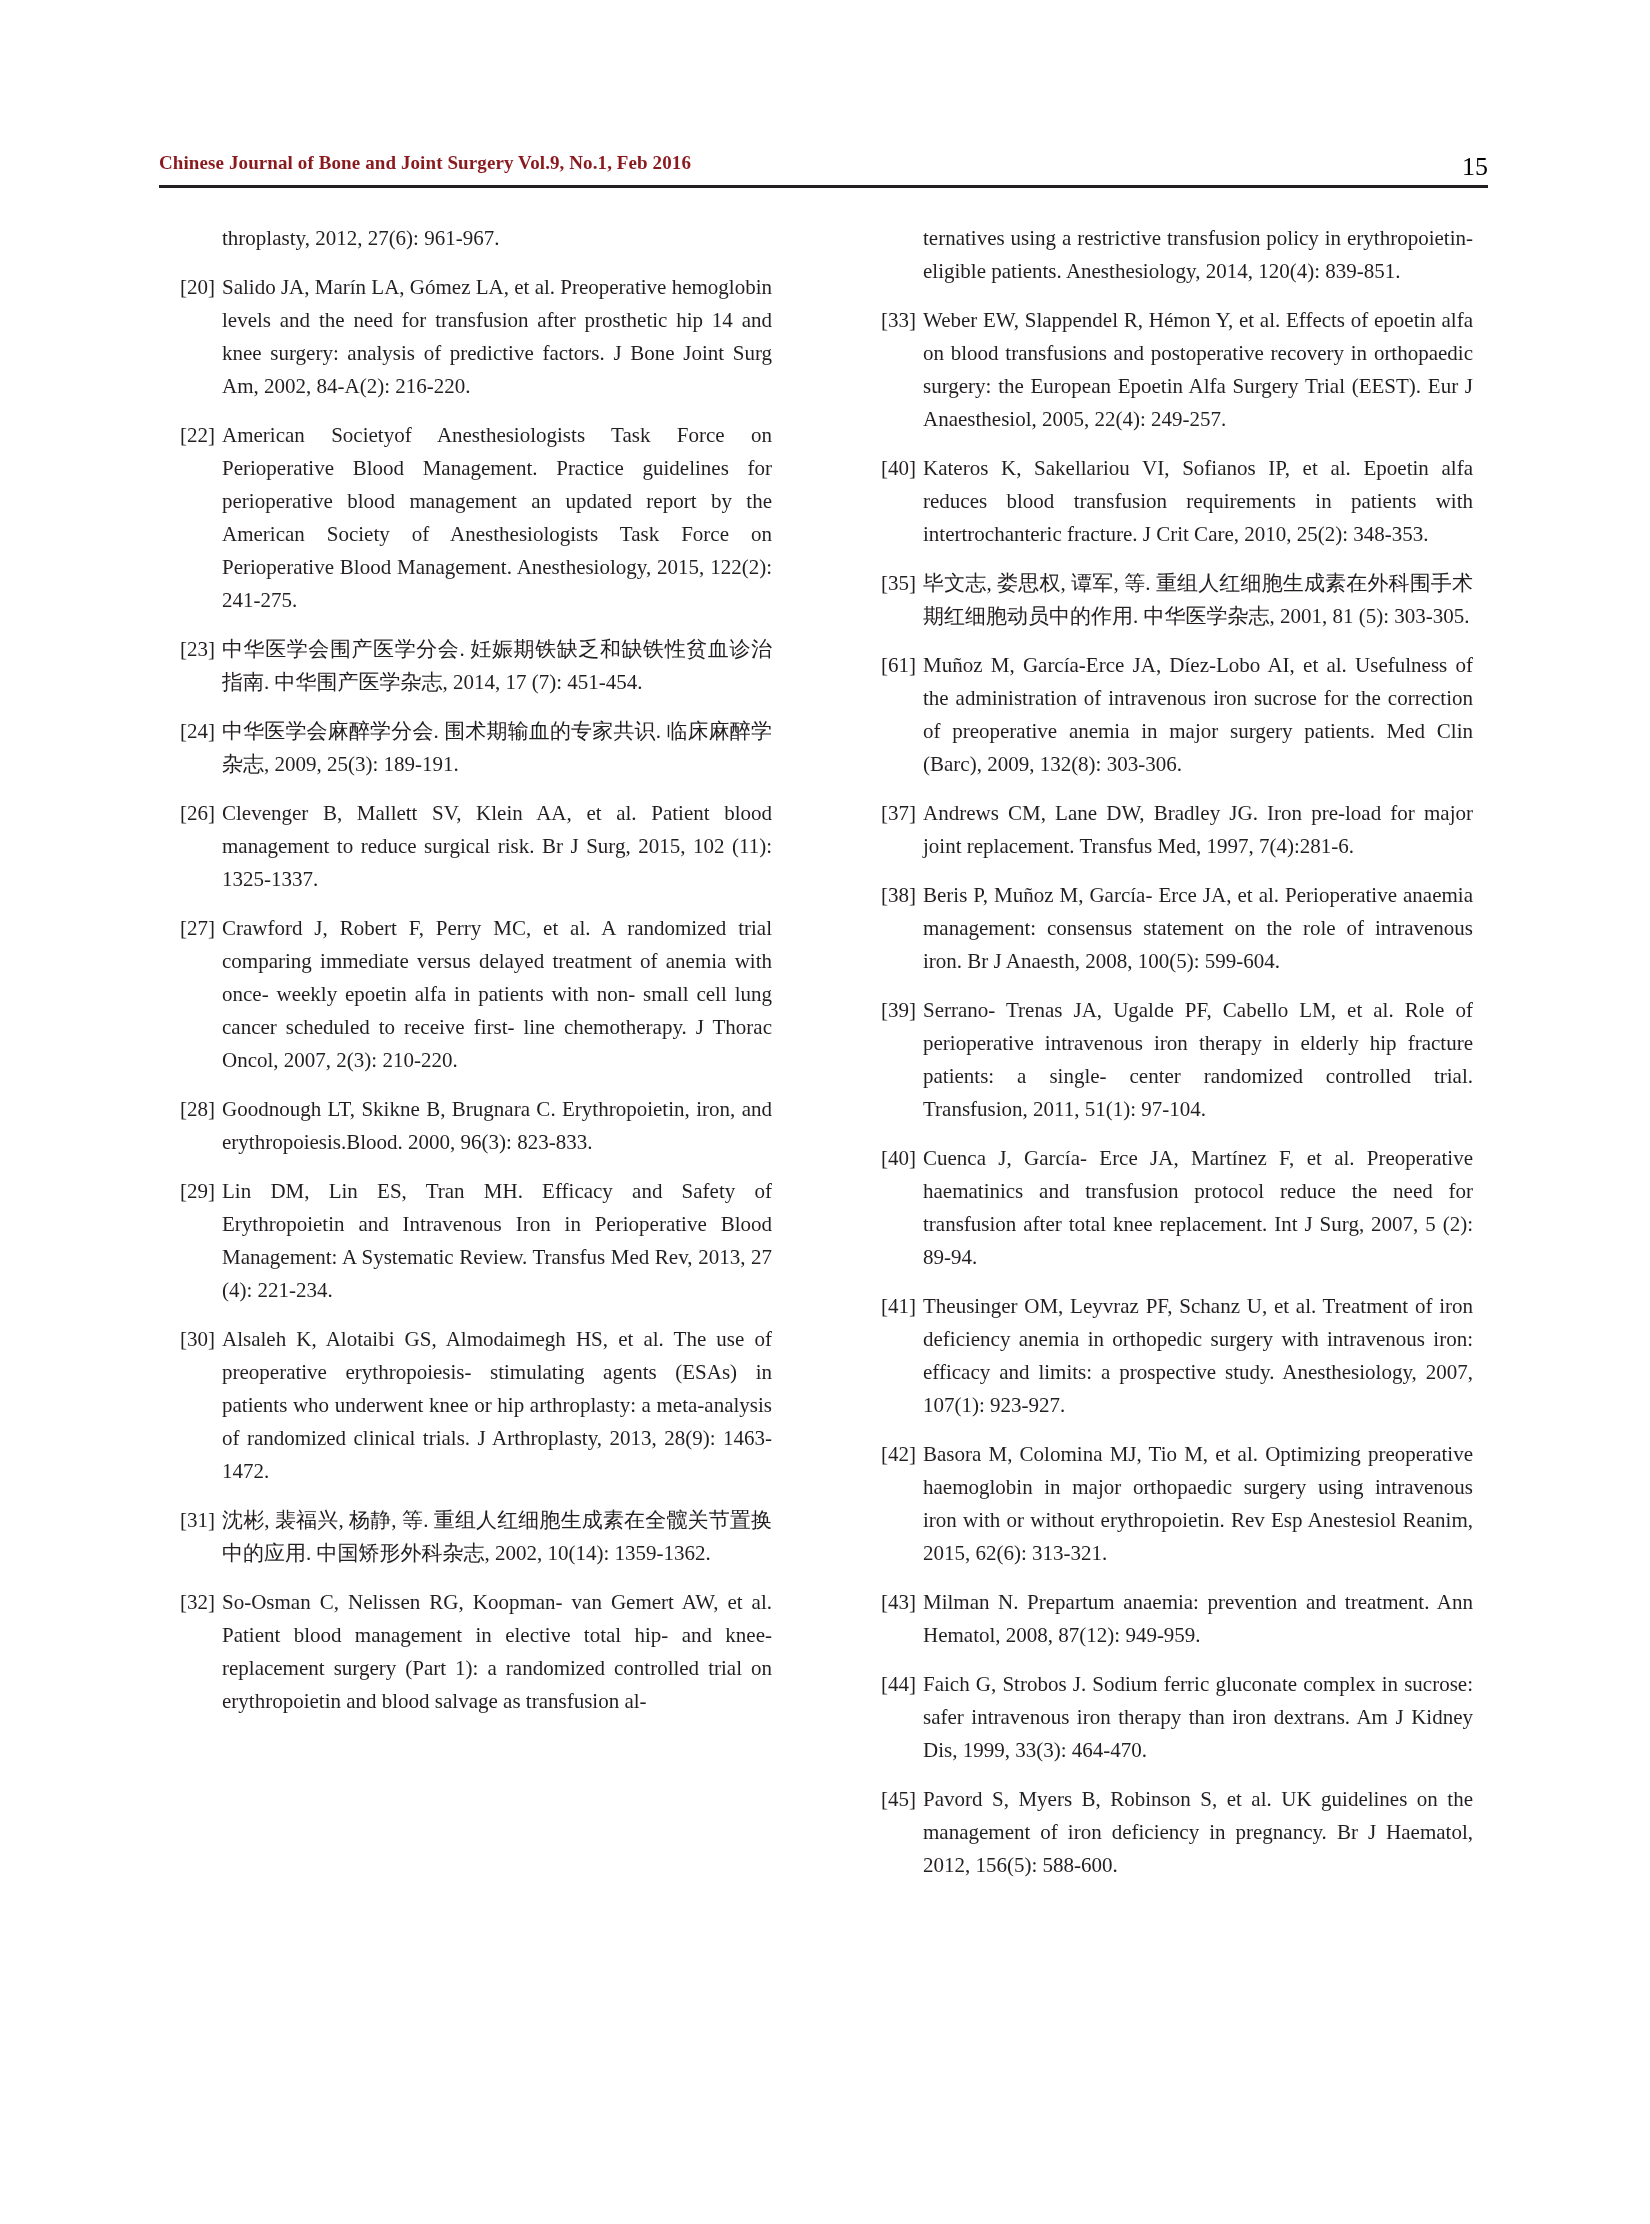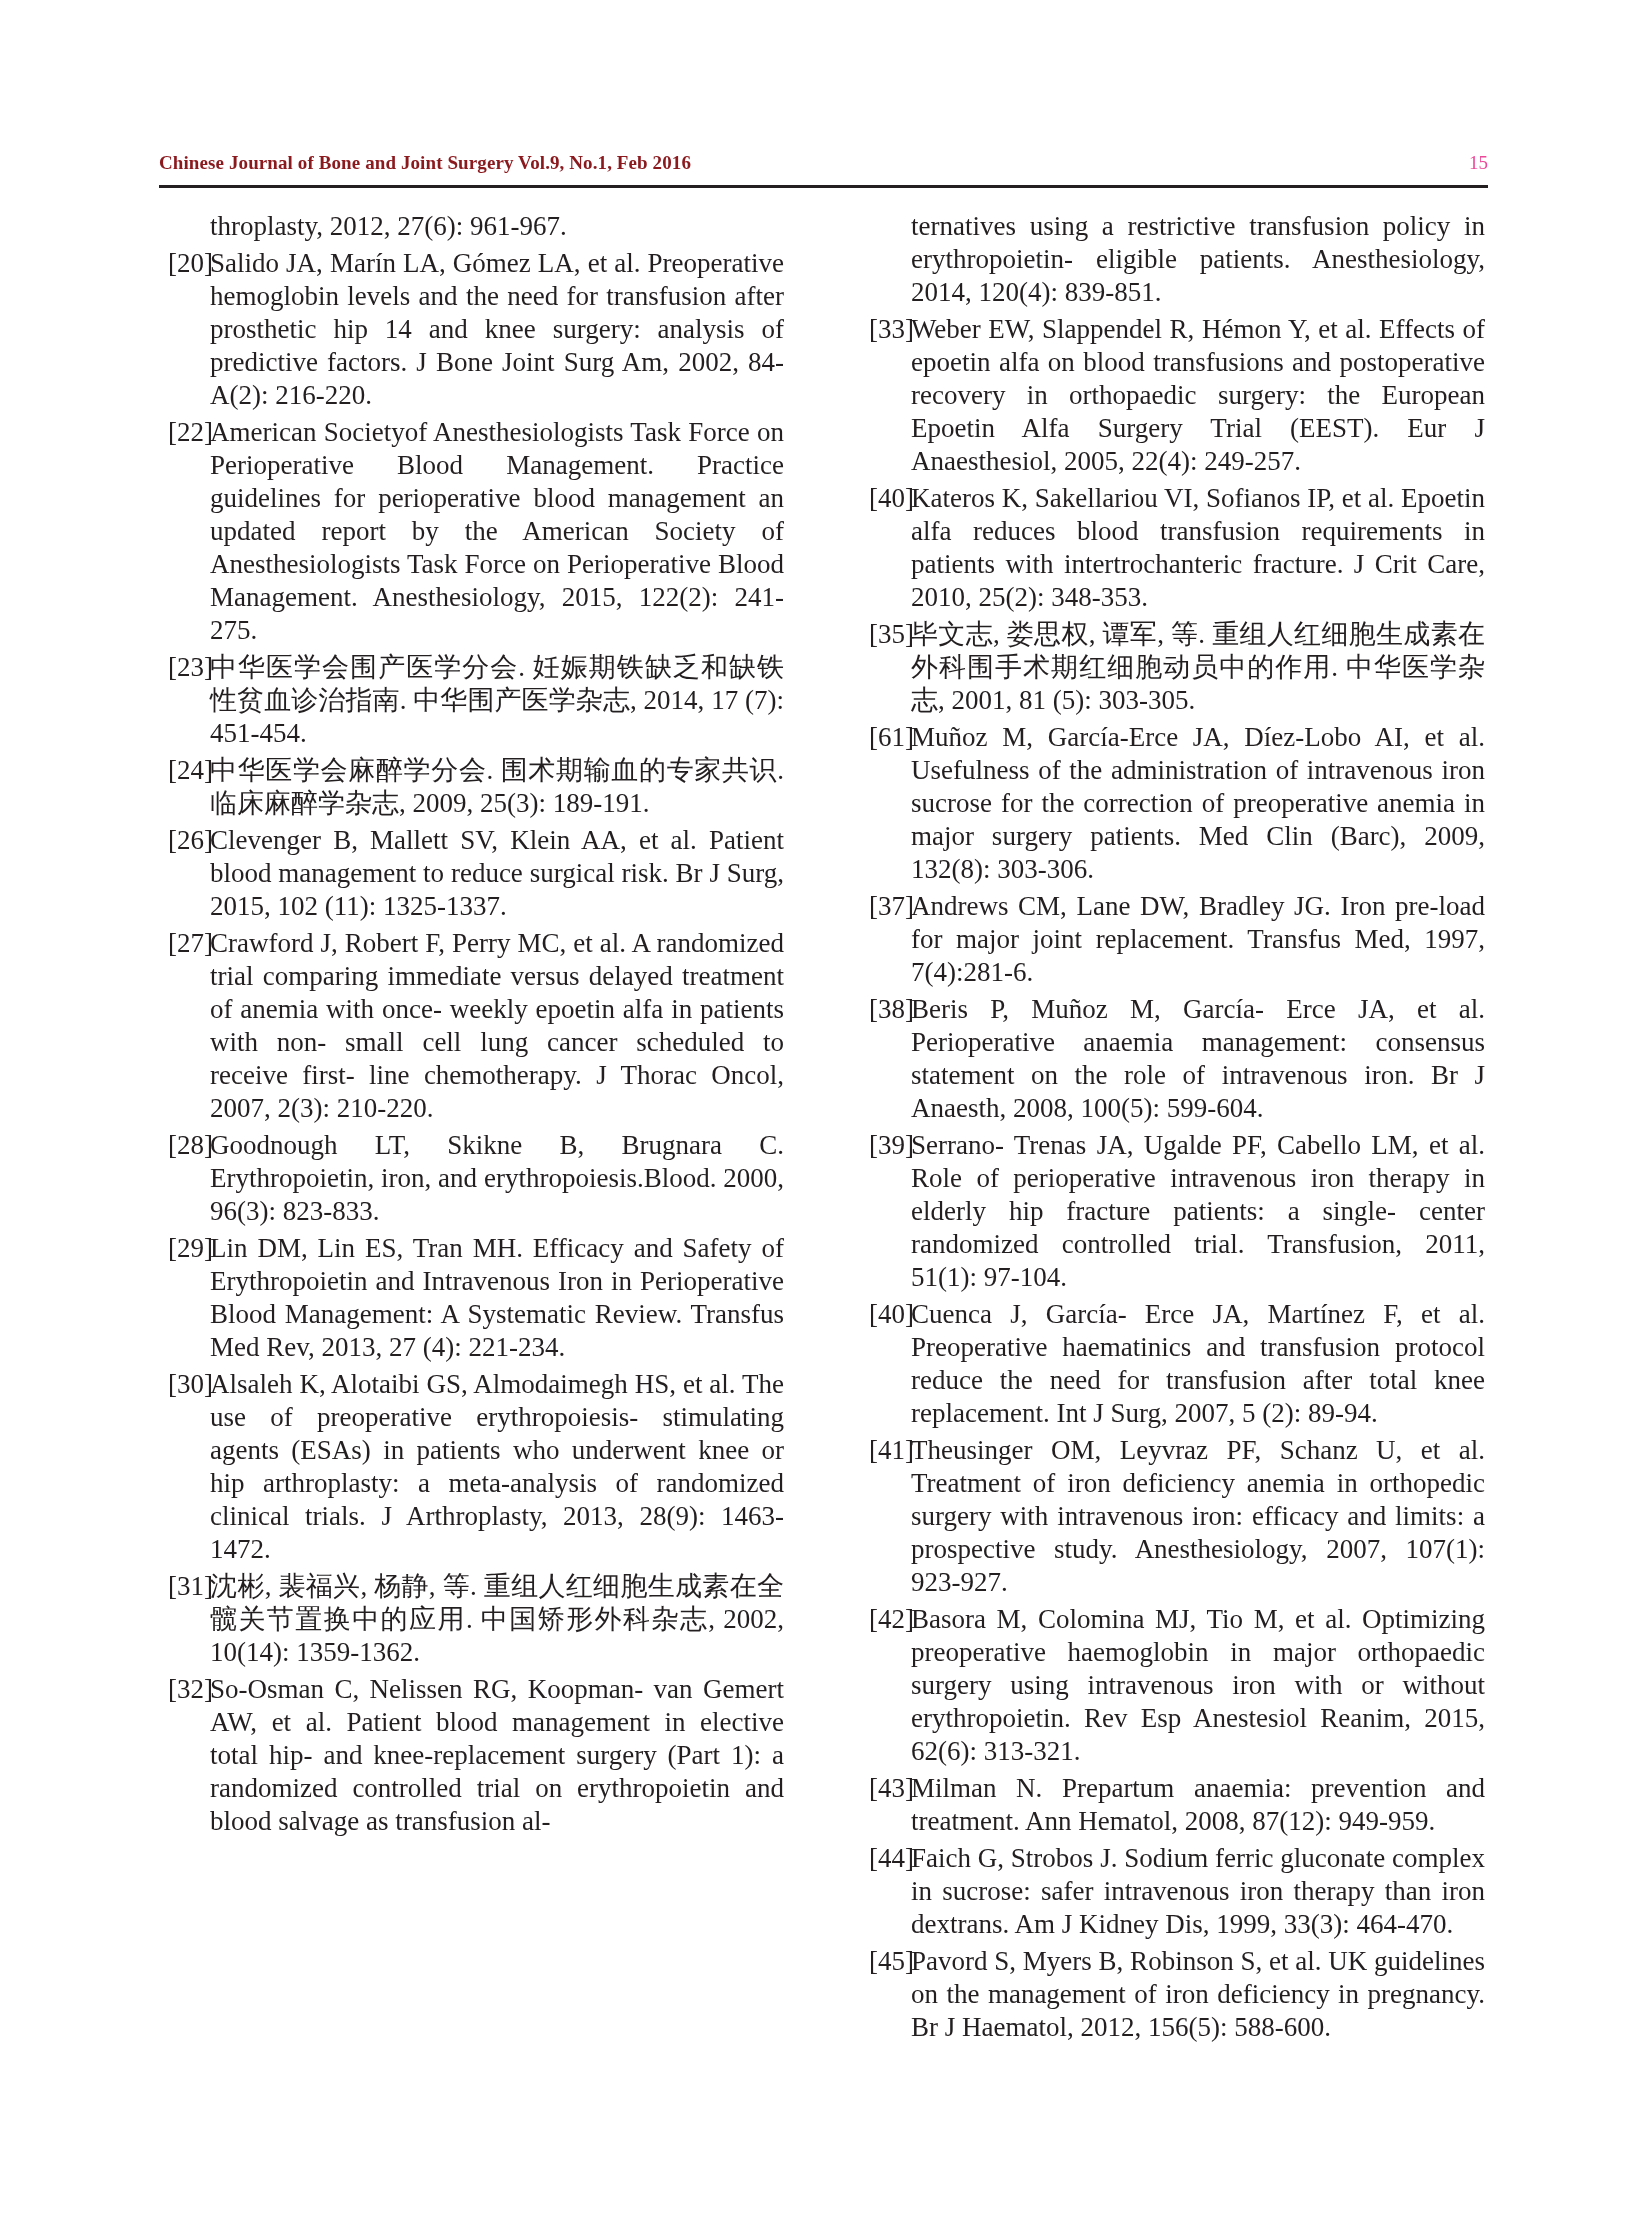--- a/index.html
+++ b/index.html
@@ -1,27 +1,27 @@
 <!DOCTYPE html>
 <html><head>
 <meta charset="utf-8">
 <style>
   html, body { margin: 0; padding: 0; background: #ffffff; }
   body { width: 1651px; height: 2224px; position: relative; overflow: hidden;
          font-family: "Liberation Serif", "DejaVu Serif", serif; color: #231f20; }
   .header { position: absolute; left: 159px; top: 146px; width: 1329px; height: 39px; }
   .journal { position: absolute; left: 0; top: 5.8px; font-family: "Liberation Serif", serif;
              font-weight: bold; font-size: 19px; color: #8b1a1f; letter-spacing: 0.1px; text-align: center; }
-  .pagenum { position: absolute; right: 0; top: 5.8px; font-size: 19px; color: #ec4899; }
+  .pagenum { position: absolute; right: 0; top: 5.8px; font-size: 26px; color: #000000; }
   .rule { position: absolute; left: 159px; top: 185px; width: 1329px; height: 2.9px; background: #231f20; }
   .col { position: absolute; top: 206px; width: 636px; }
   .col.left { left: 152px; }
   .col.right { left: 853px; }
-  .ref { position: relative; padding-left: 54px; font-size: 27px; line-height: 33px;
-         text-align: justify; margin: 4px; }
+  .ref { position: relative; padding-left: 54px; font-size: 21px; line-height: 33px;
+         text-align: justify; margin: 16px; }
   .ref .num { position: absolute; left: 12px; top: 0; }
   .ref.cont { padding-left: 54px; }
   .ref .txt { display: block; }
 </style>
 </head>
 <body>
 
 <div class="header">
   <span class="journal">Chinese Journal of Bone and Joint Surgery  Vol.9, No.1, Feb 2016</span>
   <span class="pagenum">15</span>

